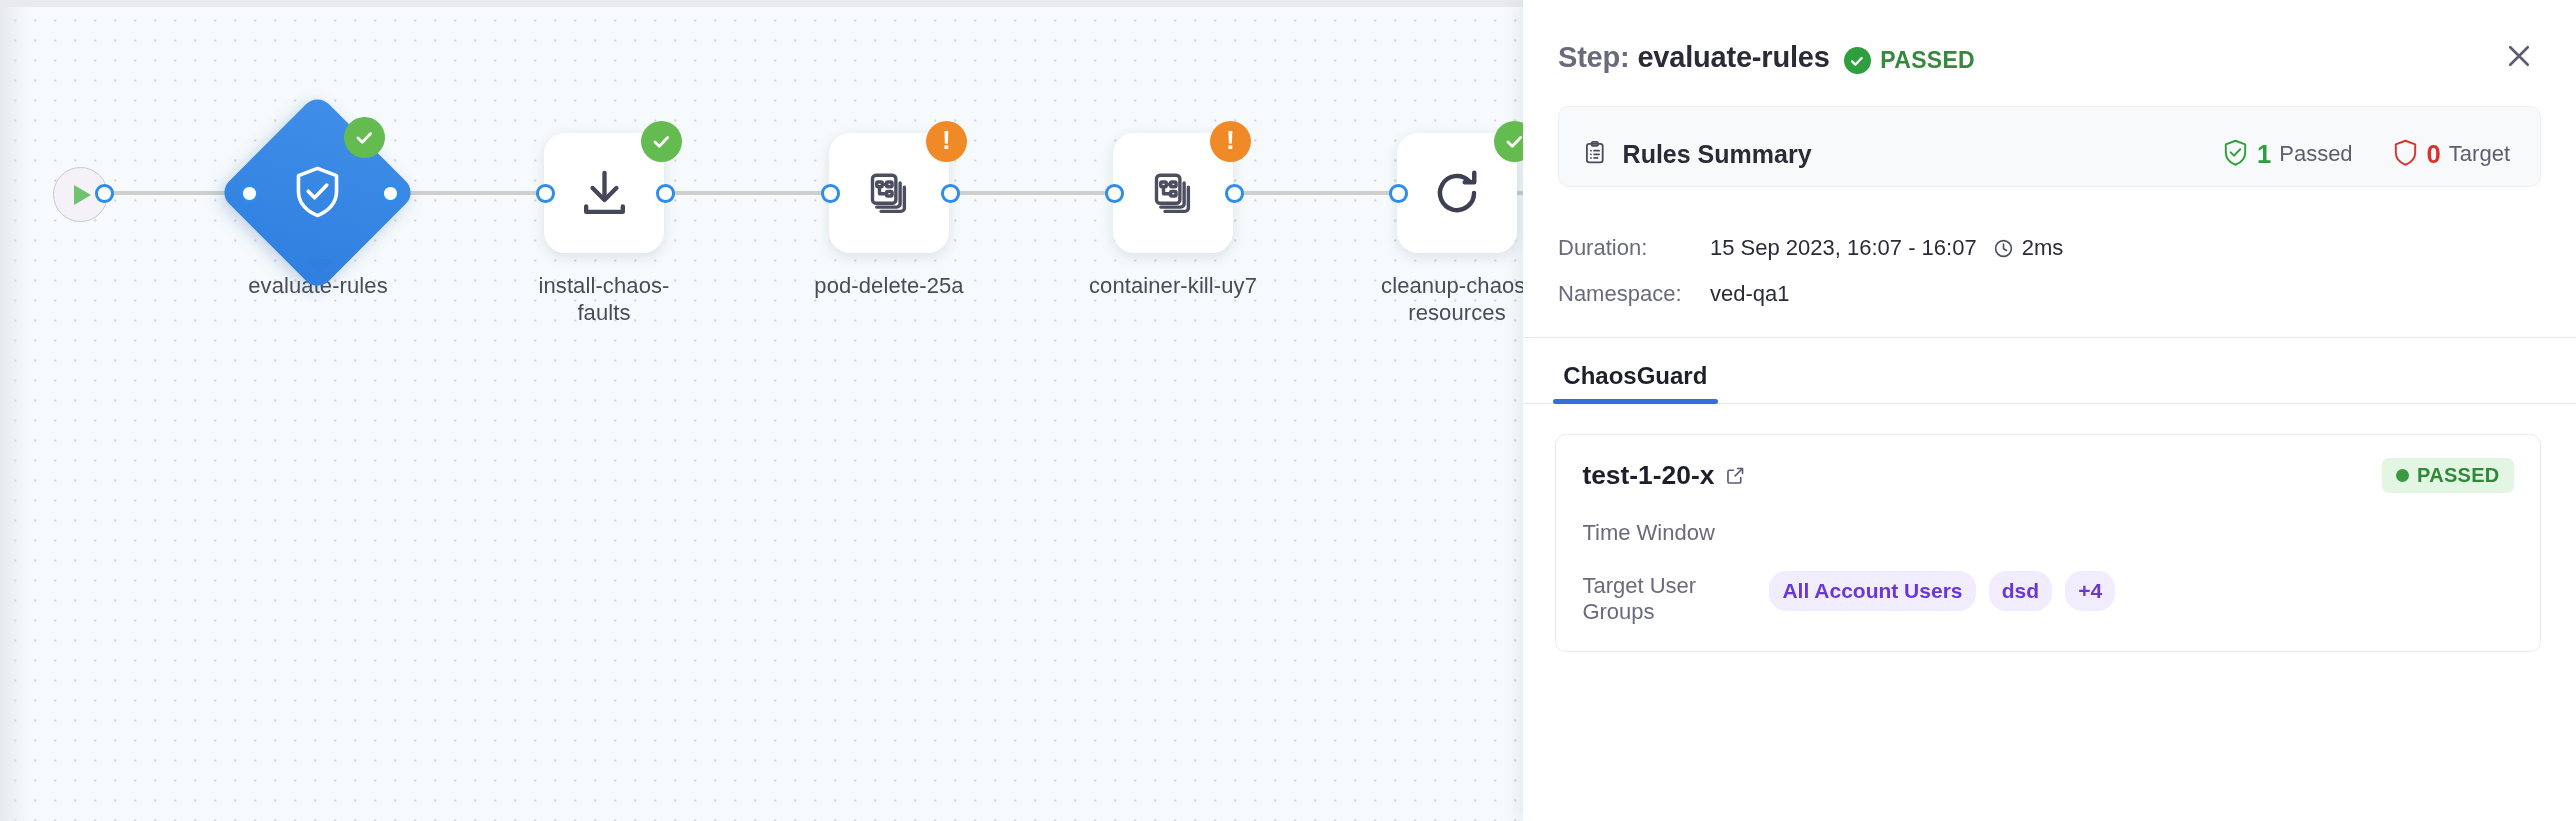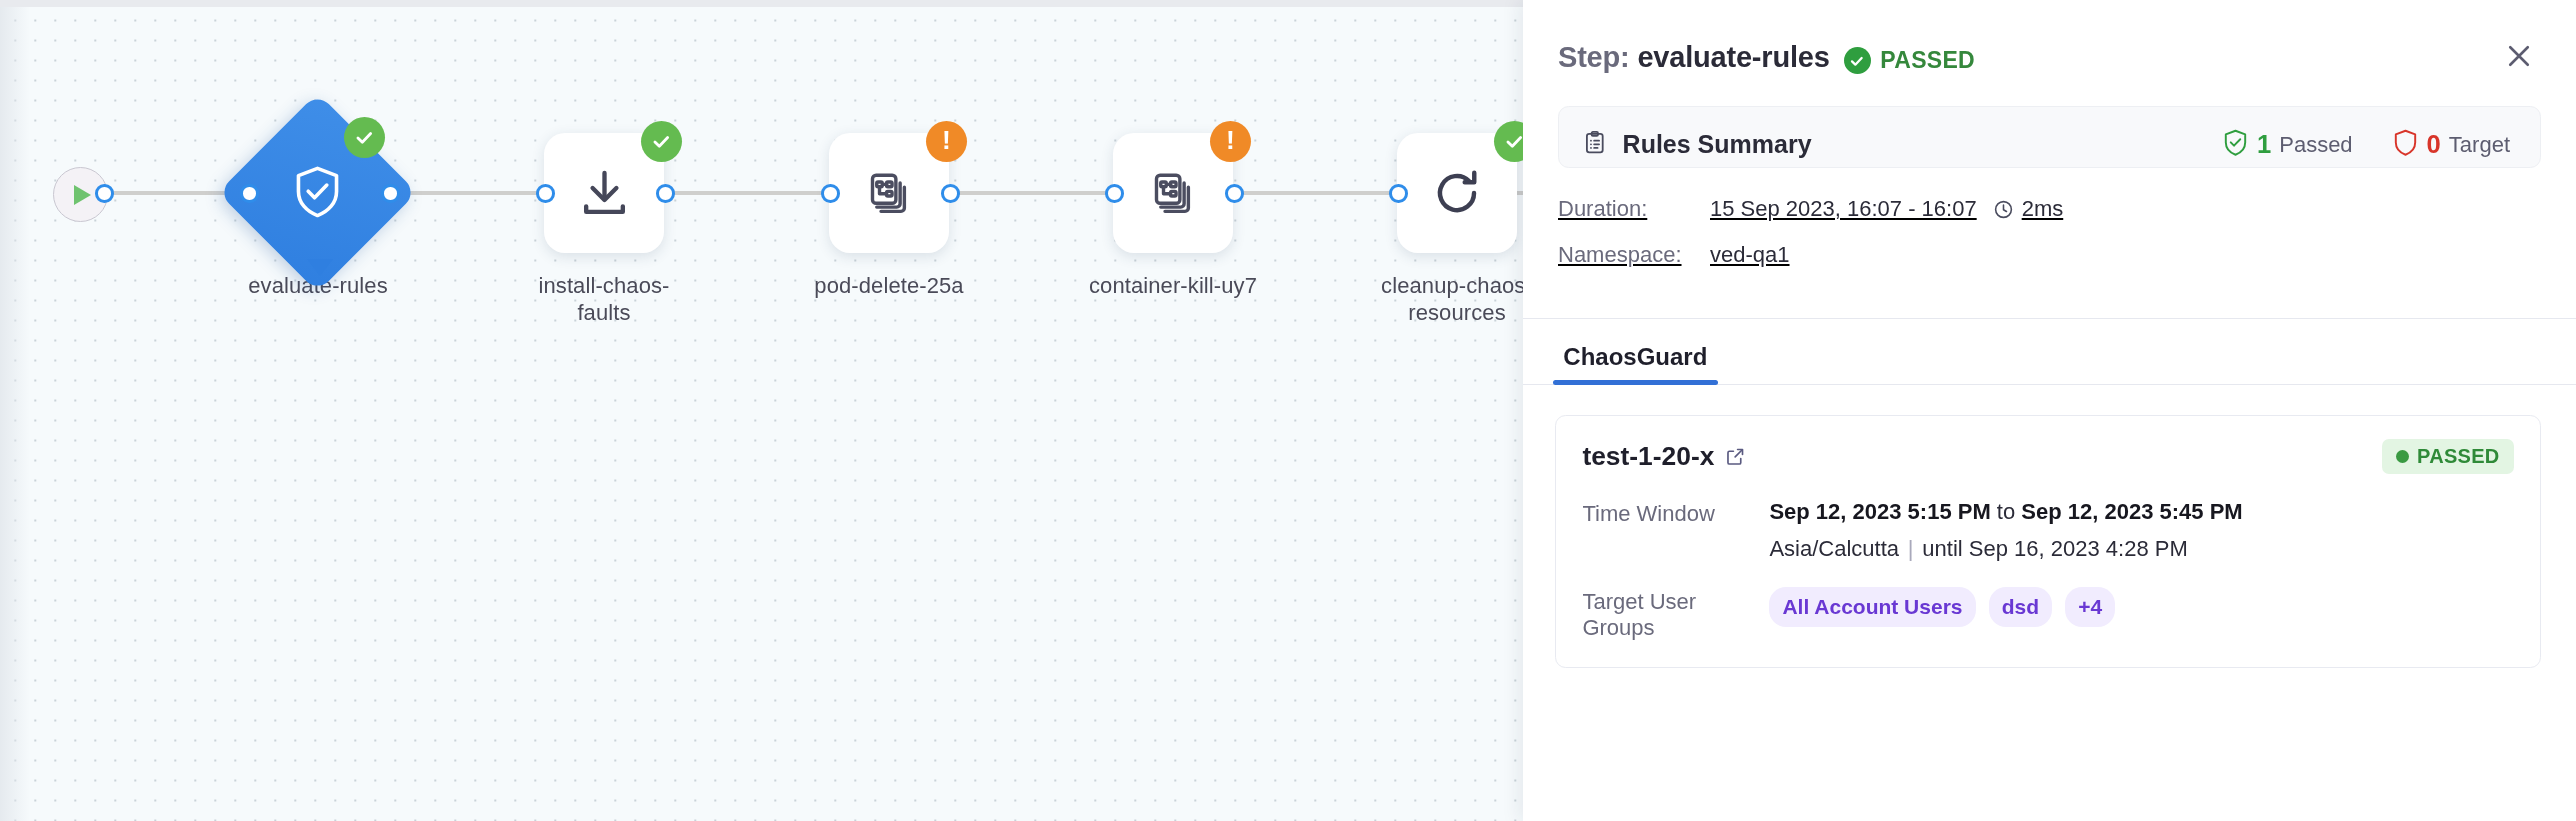--- a/index.html
+++ b/index.html
@@ -135,36 +135,36 @@
     font-size: 23px; font-weight: 600; color: #35883c; letter-spacing: 0.3px;
   }
   .close-btn {
     margin-left: auto; cursor: pointer; color: #5c5c70;
     display: flex; align-items: center; justify-content: center;
     width: 37px; height: 37px;
   }
 
   
   .rules-card {
-    margin: 32px 35px 0 35px; height: 62px;
+    margin: 32px 35px 0 35px; height: 81px;
     background: #f8f9fb; border: 0.9px solid #edeff3; border-radius: 10.6px;
     display: flex; align-items: center; padding: 15px 30px 0 23px;
   }
   .rules-left { display: flex; align-items: center; gap: 15px; }
   .rules-title { font-size: 25px; font-weight: 600; color: #2b2b38; }
   .rules-right { margin-left: auto; display: flex; align-items: center; gap: 39px; }
   .rs-item { display: flex; align-items: center; gap: 8px; }
   .rs-num { font-size: 25.6px; font-weight: 700; }
   .rs-num.pass { color: #2f9e3f; }
   .rs-num.fail { color: #d8352a; }
   .rs-lbl { font-size: 22px; color: #5d5d70; }
 
   
   .meta { margin: 28px 35px 0 35px; }
-  .meta-row { display: flex; align-items: flex-start; height: 46px; text-decoration: underline; }
+  .meta-row { display: flex; align-items: flex-end; height: 46px; }
   .meta-key {
     width: 152px; font-size: 22px; color: #6a6a7c; flex: 0 0 152px;
   }
   .meta-val {
     font-size: 22px; color: #2b2b38; display: flex; align-items: center; gap: 8px;
   }
   .clock-ico { display: inline-flex; margin-left: 8px; }
 
   
   .tabs {
@@ -418,28 +418,20 @@
           </svg>
         </span>
         <span class="pill">
           <span class="dot"></span>
           <span>PASSED</span>
         </span>
       </div>
 
       <div class="tc-row">
         <div class="tc-key">Time Window</div>
-        <div class="tc-val">
-          <div class="tw-main">
-            <span>Sep 12, 2023 5:15 PM</span><span class="sep"> to </span><span>Sep 12, 2023 5:45 PM</span>
-          </div>
-          <div class="tw-sub">
-            <span>Asia/Calcutta</span><span class="divider">|</span><span>until Sep 16, 2023 4:28 PM</span>
-          </div>
-        </div>
       </div>
 
       <div class="tc-row">
         <div class="tc-key">Target User Groups</div>
         <div class="tc-val">
           <div class="chips">
             <span class="chip">All Account Users</span>
             <span class="chip">dsd</span>
             <span class="chip">+4</span>
           </div>

